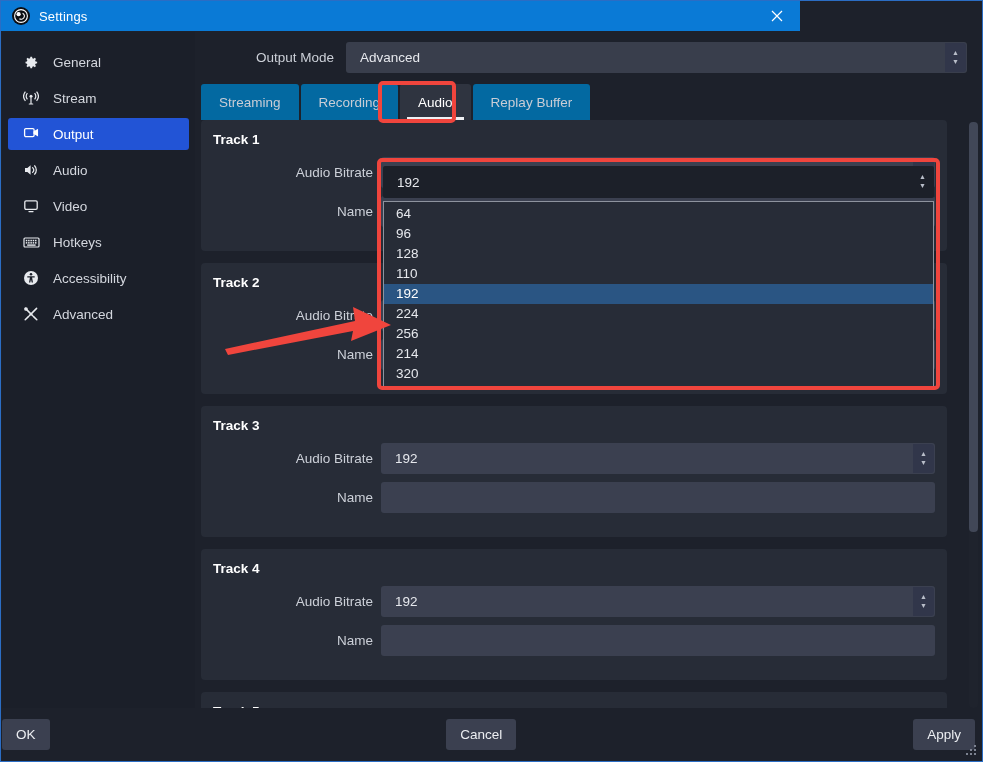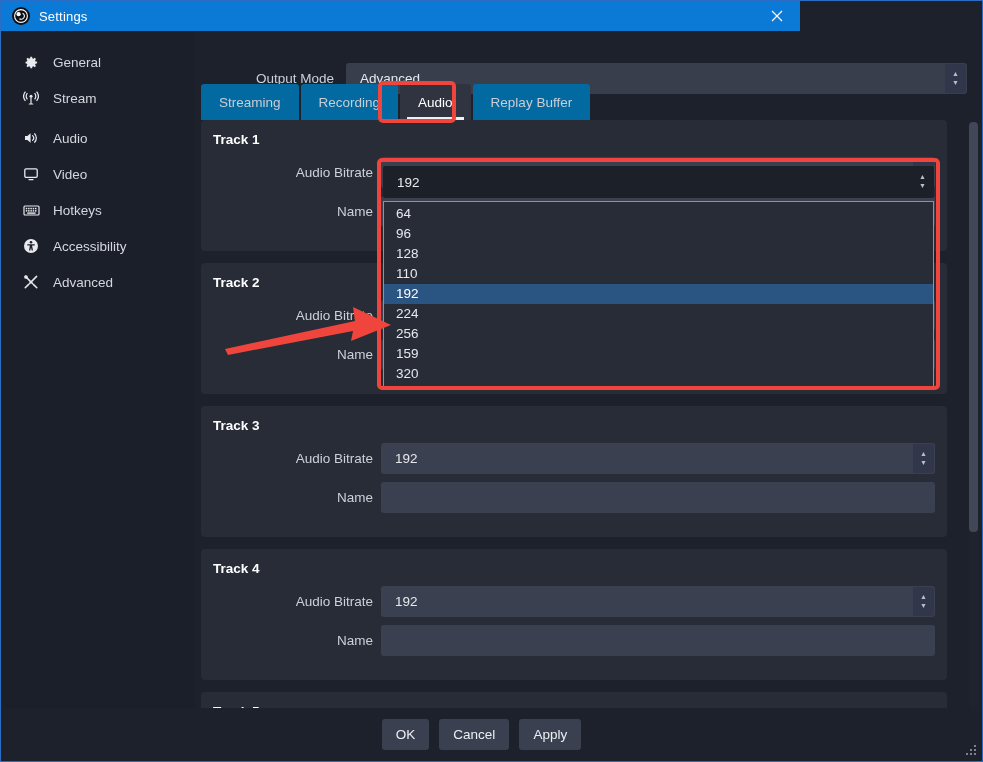--- a/index.html
+++ b/index.html
@@ -61,21 +61,21 @@
     width: 22px; height: 22px; margin-left: 12px; margin-right: 11px;
     display: flex; align-items: center; justify-content: center;
     color: #e8eaee;
   }
   .side-item.sel .side-ico { color:#fff; }
   .side-gap { height: 4px; }
   .side-top { height: 14px; }
 
   
   .outmode-row {
-    position: absolute; left: 200px; top: 62px;
+    position: absolute; left: 200px; top: 41px;
     width: 766px; height: 31px;
     display: flex; align-items: center;
   }
   .outmode-label {
     width: 145px; text-align: right; padding-right: 12px;
     color: #ccd0d8; font-size: 13.5px;
   }
   .combo {
     position: relative;
     flex: 1; height: 31px;
@@ -204,22 +204,22 @@
     position: absolute; left: 222px; top: 296px;
     width: 175px; height: 60px;
     z-index: 61; pointer-events: none;
   }
 
   
   .footer {
     position: absolute; left: 1px; bottom: 1px;
     width: 981px; height: 52px;
     background: #1d212b;
-    display: flex; align-items: center; justify-content: center;
-    padding-right: 22px; gap: 10px;
+    display: flex; align-items: center; justify-content: space-between;
+    padding-right: 8px; gap: 10px;
   }
   .btn {
     min-width: 46px; height: 31px;
     padding: 0 14px;
     background: #3b4050;
     border-radius: 3px;
     color: #eceef2; font-size: 13.5px;
     display: flex; align-items: center; justify-content: center;
   }
   .grip {
@@ -270,20 +270,29 @@
         <svg width="16" height="16" viewBox="0 0 16 16" fill="none" stroke="currentColor" stroke-width="1.2">
           <path d="M4.4 3.2a5 5 0 0 0 0 6.2M11.6 3.2a5 5 0 0 1 0 6.2M2.4 1.6a7.6 7.6 0 0 0 0 9.4M13.6 1.6a7.6 7.6 0 0 1 0 9.4"></path>
           <circle cx="8" cy="6.3" r="1.5" fill="currentColor" stroke="none"></circle>
           <path d="M8 7.8 L8 14 M6.3 14 L9.7 14" stroke-linecap="round"></path>
         </svg>
       </span>
       <span>Stream</span>
     </div>
     <div class="side-gap"></div>
 
+    <div class="side-item sel">
+      <span class="side-ico">
+        <svg width="16" height="16" viewBox="0 0 16 16" fill="none" stroke="currentColor" stroke-width="1.3">
+          <rect x="1.6" y="2.6" width="9.5" height="8" rx="1.3"></rect>
+          <path d="M11.1 5.8 L14.4 3.9 L14.4 9.3 L11.1 7.4 Z" fill="currentColor"></path>
+        </svg>
+      </span>
+      <span>Output</span>
+    </div>
     <div class="side-gap"></div>
 
     <div class="side-item">
       <span class="side-ico">
         <svg width="16" height="16" viewBox="0 0 16 16">
           <path d="M2 6h2.4L7.6 3.2v9.6L4.4 10H2z" fill="currentColor"></path>
           <path d="M9.6 5.6a3.4 3.4 0 0 1 0 4.8M11.6 3.8a6 6 0 0 1 0 8.4" fill="none" stroke="currentColor" stroke-width="1.25" stroke-linecap="round"></path>
         </svg>
       </span>
       <span>Audio</span>
@@ -480,21 +489,21 @@
       </span>
     </div>
     <div class="dd-list">
       <div class="dd-opt">64</div>
       <div class="dd-opt">96</div>
       <div class="dd-opt">128</div>
       <div class="dd-opt">110</div>
       <div class="dd-opt sel">192</div>
       <div class="dd-opt">224</div>
       <div class="dd-opt">256</div>
-      <div class="dd-opt">159</div>
+      <div class="dd-opt">214</div>
       <div class="dd-opt">320</div>
     </div>
   </div>
 
   <div class="ann-box" style="left:377px; top:80px; width:78px; height:42px;"></div>
   <div class="ann-box" style="left:376px; top:157px; width:563px; height:232px;"></div>
 
   <svg class="ann-arrow" viewBox="0 0 175 60">
     <path d="M2 52 L132 24 L130 10 L168 28 L128 44 L130 34 L5 58 Z" fill="#f0453d"></path>
   </svg>

